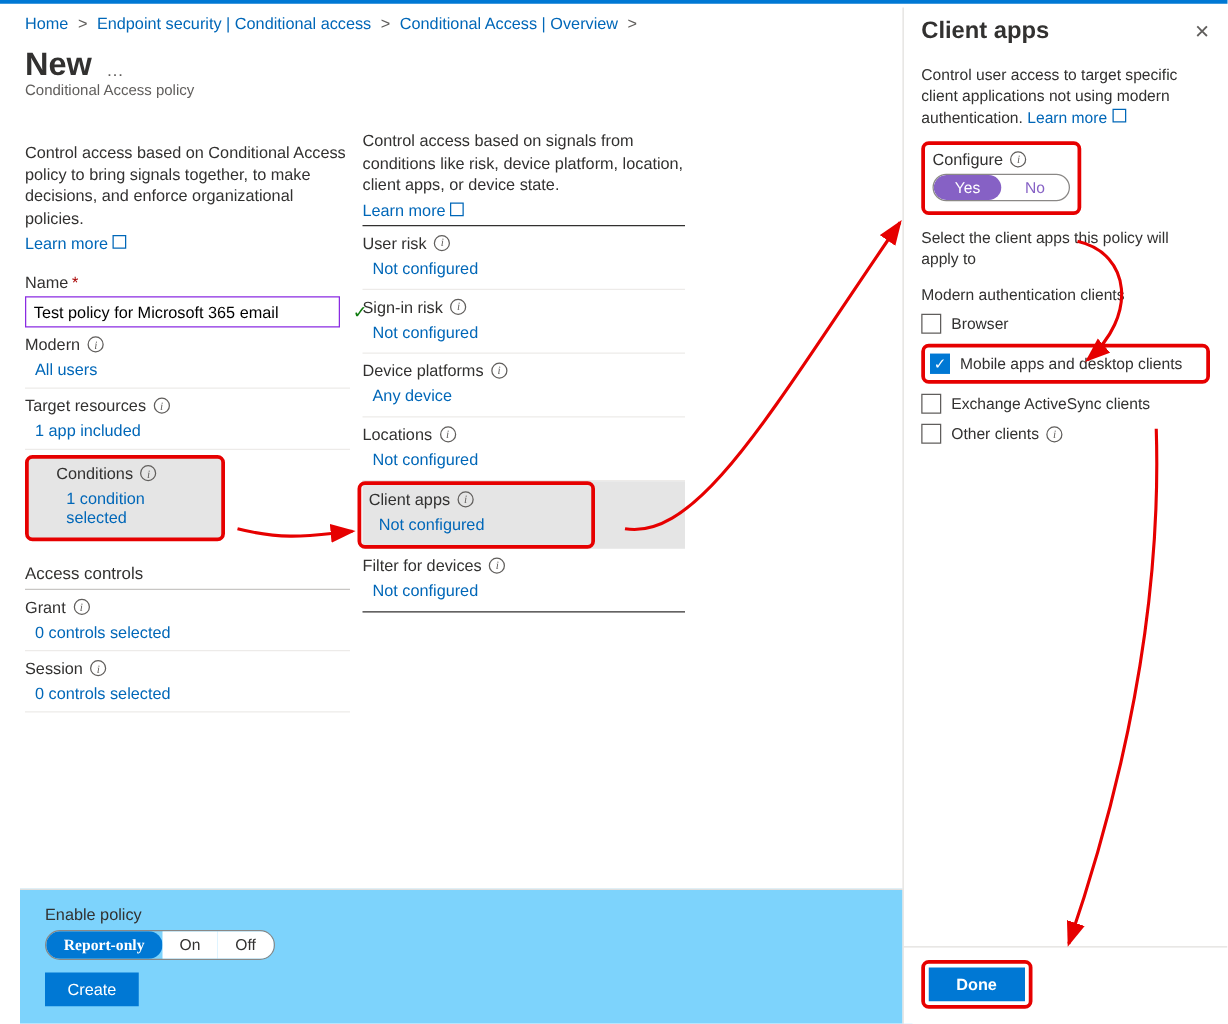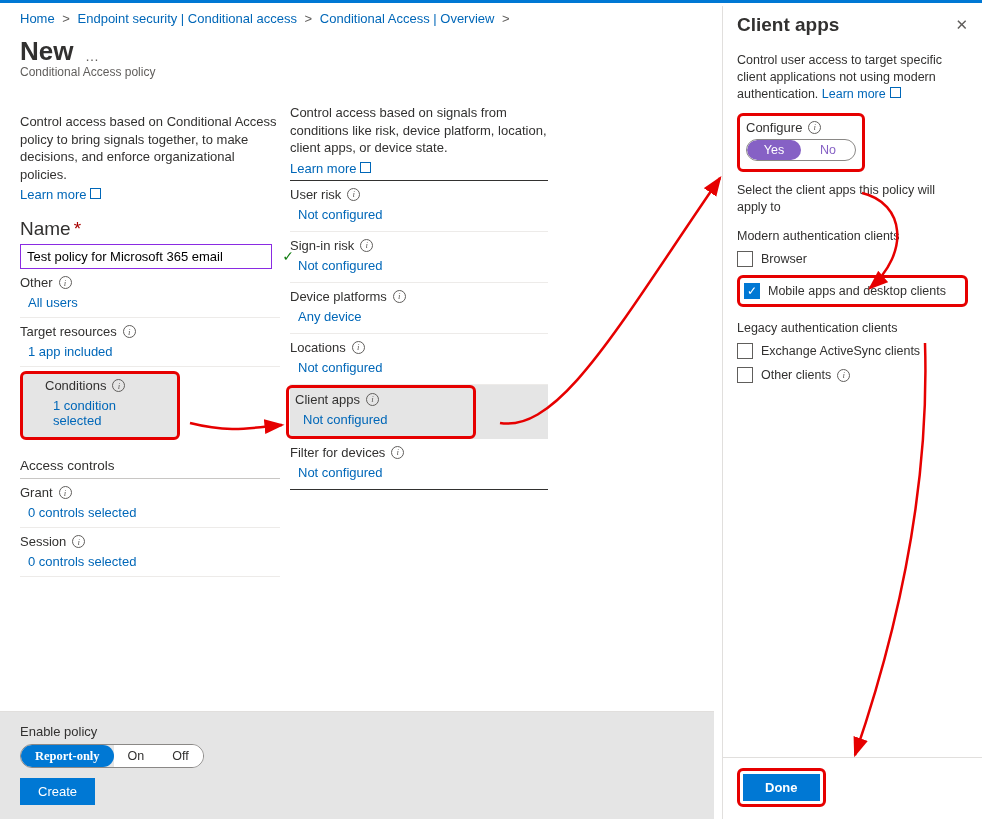--- a/index.html
+++ b/index.html
@@ -26,21 +26,21 @@
   .desc { font-size: 13px; line-height: 1.35; margin-bottom: 4px; }
   .ext-icon::after {
     content: "";
     display: inline-block;
     width: 9px; height: 9px;
     margin-left: 4px;
     border: 1px solid currentColor;
     position: relative;
     top: 0px;
   }
-  .field-label { font-size: 19px; margin-top: 16px; margin-bottom: 4px; display:flex; align-items:center;}
+  .field-label { font-size: 13px; margin-top: 16px; margin-bottom: 4px; display:flex; align-items:center;}
   .req { color: #a80000; margin-left: 3px; }
   .info-icon {
     display: inline-flex;
     width: 13px; height: 13px;
     border: 1px solid #605e5c;
     border-radius: 50%;
     font-size: 9px;
     align-items: center; justify-content: center;
     margin-left: 6px;
     color: #605e5c;
@@ -72,25 +72,25 @@
   .col2-inner { width: 258px; }
   .highlighted {
     background: #e5e5e5;
   }
   .red-box {
     border: 3px solid #e60000;
     border-radius: 6px;
   }
   .footer {
     position: absolute;
-    left: 0; bottom: 0;
+    left: 16px; bottom: 0;
     width: 714px;
     padding: 12px 20px 14px 20px;
     border-top: 1px solid #e1dfdd;
-    background: #e5e5e5;
+    background: #7dd3fc;
   }
   .toggle-set {
     border: 1px solid #8a8886;
     border-radius: 14px;
     display: inline-flex;
     overflow: hidden;
     height: 24px;
     align-items: stretch;
   }
   .toggle-opt {
@@ -198,21 +198,21 @@
         <span class="req">*</span>
     </div>
     <div class="input-wrap">
       <input class="text-input" value="Test policy for Microsoft 365 email" style="">
       <span class="check-mark">✓</span>
     </div>
 
 
     <div class="row">
       <div class="row-label">
-          <span>Other</span>
+          <span>Modern</span>
           <span class="info-icon">i</span>
         </div>
       <div class="row-value link">All users</div>
     </div>
 
     <div class="row">
       <div class="row-label">
           <span>Target resources</span>
           <span class="info-icon">i</span>
         </div>
@@ -339,21 +339,20 @@
   <div class="chk-row">
     <div class="chk"></div>
     <span>Browser</span>
   </div>
 
   <div class="chk-row mobile-row red-box">
     <div class="chk checked">✓</div>
     <span>Mobile apps and desktop clients</span>
   </div>
 
-  <div class="group-hdr">Legacy authentication clients</div>
 
   <div class="chk-row">
     <div class="chk"></div>
     <span>Exchange ActiveSync clients</span>
   </div>
 
   <div class="chk-row">
     <div class="chk"></div>
     <span>Other clients</span>
     <span class="info-icon">i</span>

